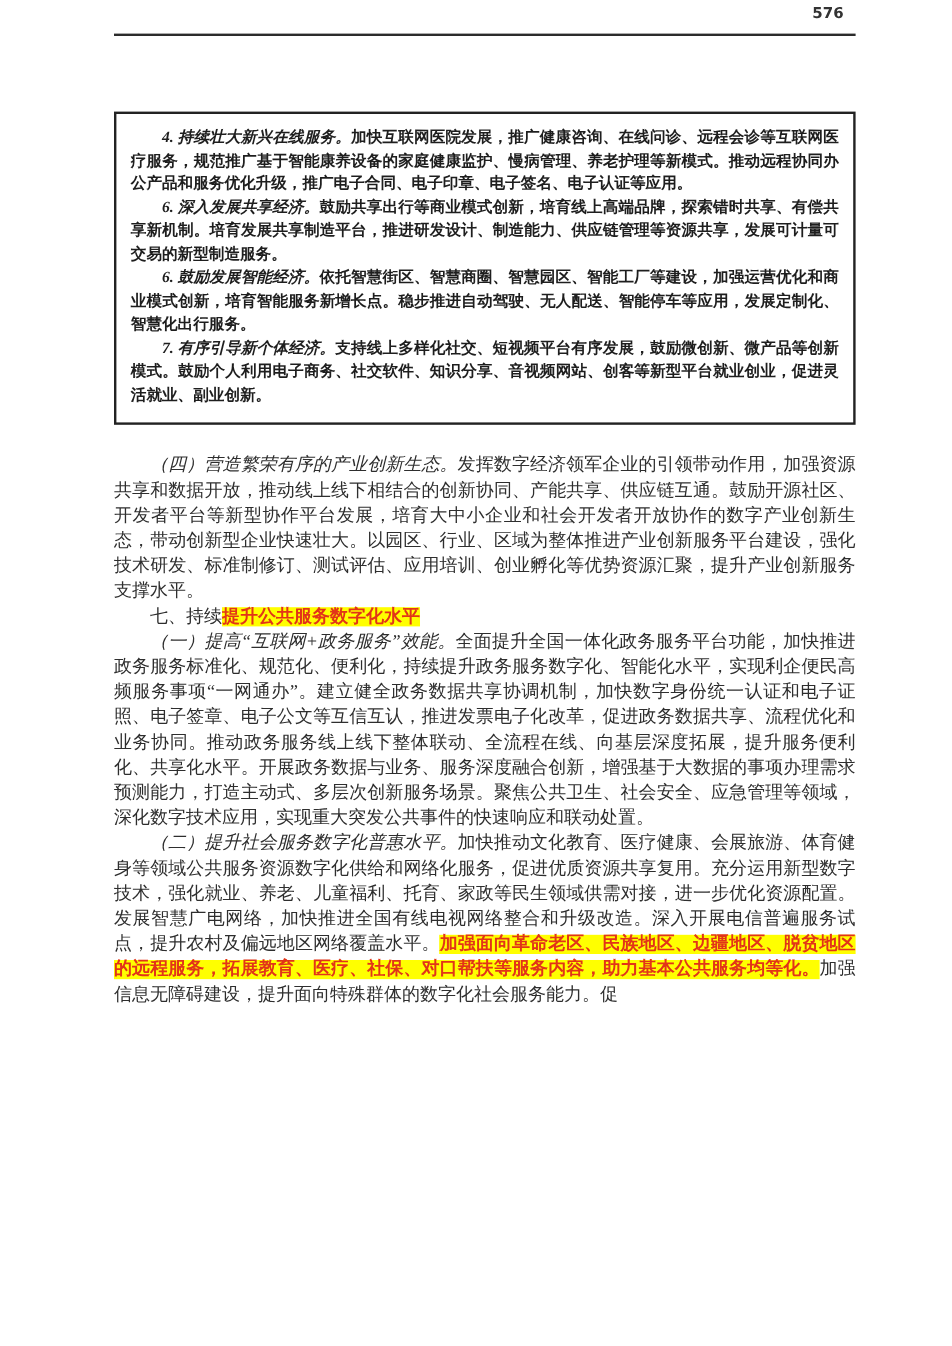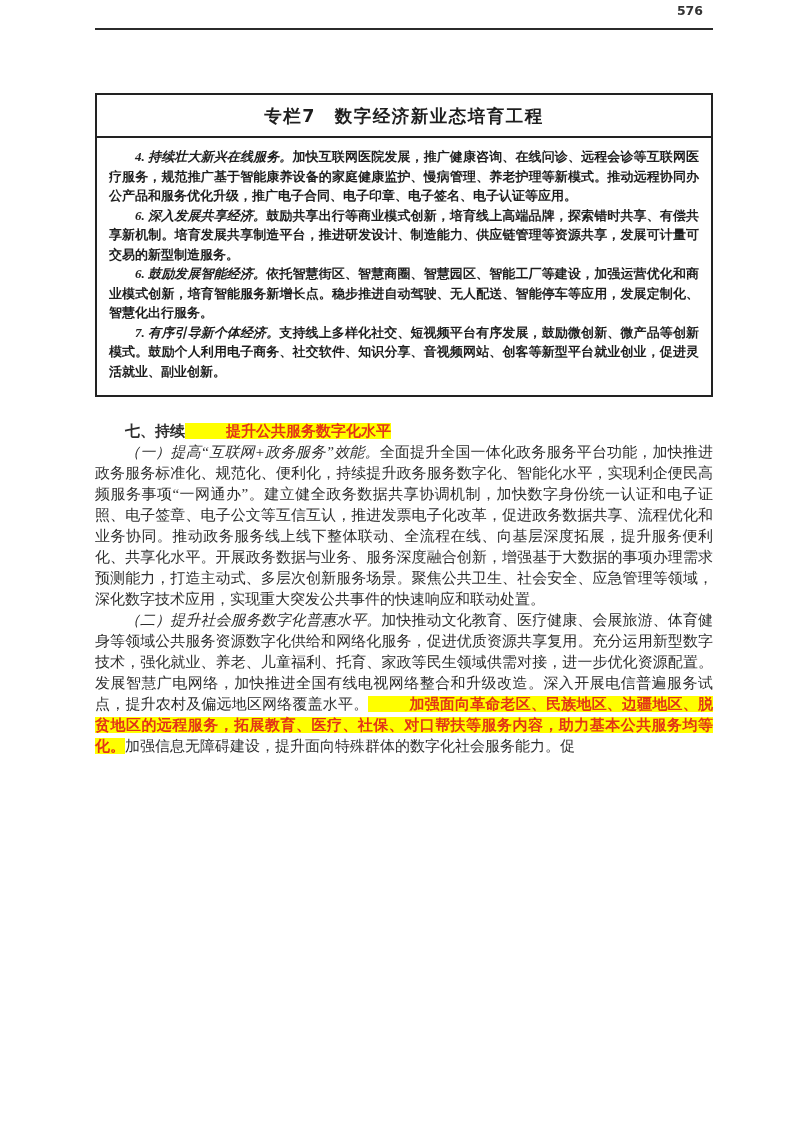--- a/index.html
+++ b/index.html
@@ -27,23 +27,23 @@
   .header-rule{border-top:2px solid var(--rule);margin-top:6px;}
   .doc-body{
     margin-top:63px;
     font-size:15px;line-height:21px;
     text-align:justify;
   }
   p.para{margin:0;text-indent:2em;}
   p.heading{font-weight:bold;}
   .run-normal{}
   .run-leadin{font-style:italic;}
-  .run-bold{font-weight:bold;font-style:normal;}
+  .run-bold{font-weight:normal;font-style:normal;}
   .run-hl-blue{color:var(--blue);background:var(--hl);font-weight:bold;}
-  .run-hl-red{color:var(--red);background:var(--hl);font-weight:bold;padding-left:41px;}
+  .run-hl-red{color:var(--red);background:var(--hl);font-weight:bold;}
   .box{
     border:2px solid #222;
     margin:20px 0 24px 0;
     color:#1e1e1e;
   }
   .box-title{
     text-align:center;font-weight:bold;font-size:17.5px;
     letter-spacing:1.5px;
     padding:11px 0 9px 0;
     border-bottom:2px solid #222;
@@ -64,29 +64,29 @@
 
     <div class="page-header">
       <span>576</span>
     </div>
     <div class="header-rule"></div>
 
     <div class="doc-body">
 
 
       <div class="box">
-        <div class="box-title">专栏7　数字经济新业态培育工程</div>
         <div class="box-content">
             <p class="box-item"><span class="run-leadin">4. 持续壮大新兴在线服务。</span><span class="run-normal">加快互联网医院发展，推广健康咨询、在线问诊、远程会诊等互联网医疗服务，规范推广基于智能康养设备的家庭健康监护、慢病管理、养老护理等新模式。推动远程协同办公产品和服务优化升级，推广电子合同、电子印章、电子签名、电子认证等应用。</span></p>
             <p class="box-item"><span class="run-leadin">6. 深入发展共享经济。</span><span class="run-normal">鼓励共享出行等商业模式创新，培育线上高端品牌，探索错时共享、有偿共享新机制。培育发展共享制造平台，推进研发设计、制造能力、供应链管理等资源共享，发展可计量可交易的新型制造服务。</span></p>
             <p class="box-item"><span class="run-leadin">6. 鼓励发展智能经济。</span><span class="run-normal">依托智慧街区、智慧商圈、智慧园区、智能工厂等建设，加强运营优化和商业模式创新，培育智能服务新增长点。稳步推进自动驾驶、无人配送、智能停车等应用，发展定制化、智慧化出行服务。</span></p>
             <p class="box-item"><span class="run-leadin">7. 有序引导新个体经济。</span><span class="run-normal">支持线上多样化社交、短视频平台有序发展，鼓励微创新、微产品等创新模式。鼓励个人利用电子商务、社交软件、知识分享、音视频网站、创客等新型平台就业创业，促进灵活就业、副业创新。</span></p>
           </div>
       </div>
 
+      <p class="para"><span class="run-leadin">（四）营造繁荣有序的产业创新生态。</span><span class="run-normal">发挥数字经济领军企业的引领带动作用，加强资源共享和数据开放，推动线上线下相结合的创新协同、产能共享、供应链互通。鼓励开源社区、开发者平台等新型协作平台发展，培育大中小企业和社会开发者开放协作的数字产业创新生态，带动创新型企业快速壮大。以园区、行业、区域为整体推进产业创新服务平台建设，强化技术研发、标准制修订、测试评估、应用培训、创业孵化等优势资源汇聚，提升产业创新服务支撑水平。</span></p>
 
       <p class="para heading"><span class="run-bold">七、持续</span><span class="run-hl-red">提升公共服务数字化水平</span></p>
 
       <p class="para"><span class="run-leadin">（一）提高“互联网+政务服务”效能。</span><span class="run-normal">全面提升全国一体化政务服务平台功能，加快推进政务服务标准化、规范化、便利化，持续提升政务服务数字化、智能化水平，实现利企便民高频服务事项“一网通办”。建立健全政务数据共享协调机制，加快数字身份统一认证和电子证照、电子签章、电子公文等互信互认，推进发票电子化改革，促进政务数据共享、流程优化和业务协同。推动政务服务线上线下整体联动、全流程在线、向基层深度拓展，提升服务便利化、共享化水平。开展政务数据与业务、服务深度融合创新，增强基于大数据的事项办理需求预测能力，打造主动式、多层次创新服务场景。聚焦公共卫生、社会安全、应急管理等领域，深化数字技术应用，实现重大突发公共事件的快速响应和联动处置。</span></p>
 
       <p class="para"><span class="run-leadin">（二）提升社会服务数字化普惠水平。</span><span class="run-normal">加快推动文化教育、医疗健康、会展旅游、体育健身等领域公共服务资源数字化供给和网络化服务，促进优质资源共享复用。充分运用新型数字技术，强化就业、养老、儿童福利、托育、家政等民生领域供需对接，进一步优化资源配置。发展智慧广电网络，加快推进全国有线电视网络整合和升级改造。深入开展电信普遍服务试点，提升农村及偏远地区网络覆盖水平。</span><span class="run-hl-red">加强面向革命老区、民族地区、边疆地区、脱贫地区的远程服务，拓展教育、医疗、社保、对口帮扶等服务内容，助力基本公共服务均等化。</span><span class="run-normal">加强信息无障碍建设，提升面向特殊群体的数字化社会服务能力。促</span></p>
 
     </div>
   </div>
 </div>

